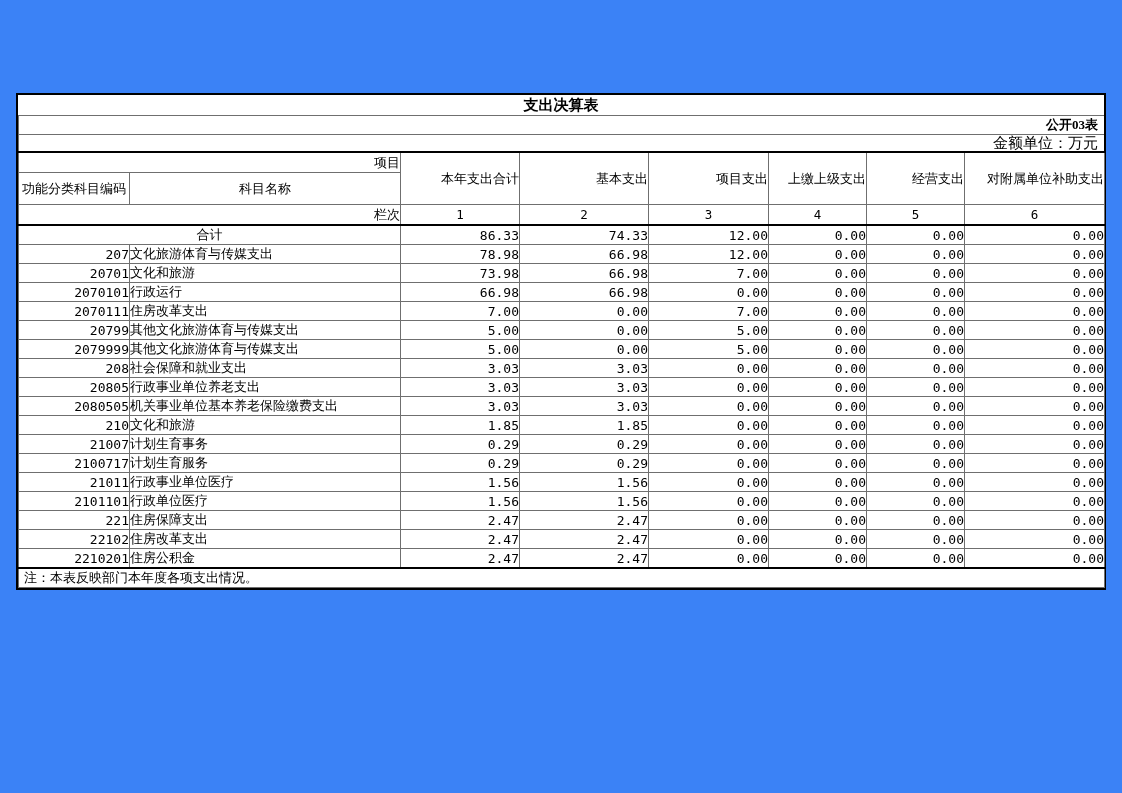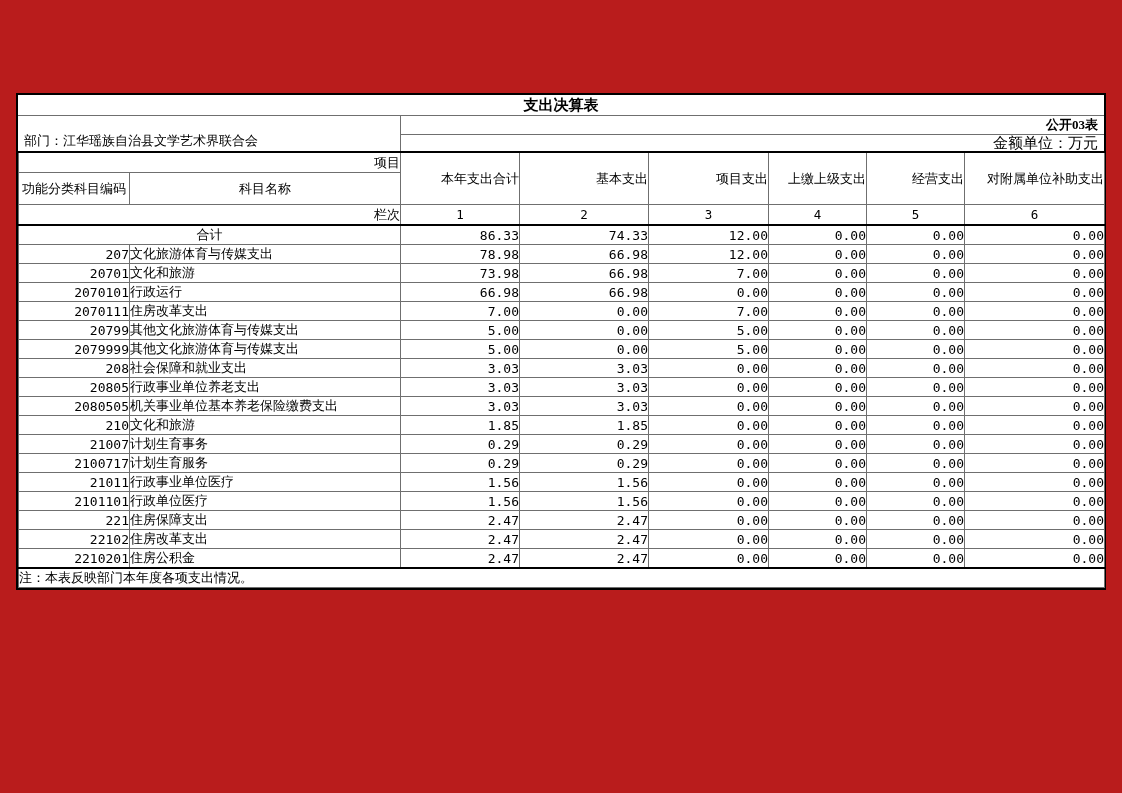--- a/index.html
+++ b/index.html
@@ -6,21 +6,21 @@
     margin: 0;
     padding: 0;
     background: #ffffff;
     color: #000;
     font-family: "Liberation Serif", "DejaVu Serif", serif;
   }
   .page {
     position: relative;
     width: 1122px;
     height: 793px;
-    background: #b91c1c;
+    background: #3b82f6;
     overflow: hidden;
   }
   .sheet {
     position: absolute;
     left: 16px;
     top: 93px;
     width: 1090px;
     border: 2px solid #000;
     box-sizing: border-box;
     background: #fff;
@@ -118,34 +118,34 @@
   }
   td.num {
     font-family: "DejaVu Sans Mono", "Liberation Mono", monospace;
     font-size: 12.5px;
     text-align: right;
     padding-right: 6px;
   }
   tr.note-row td {
     border-top: 2px solid #000;
     text-align: left;
+    padding-left: 5px;
     height: 17px;
     font-size: 13px;
   }
 </style>
 </head>
 <body>
 
 <div class="page">
   <div class="sheet">
 
     <div class="title-row">支出决算表</div>
 
     <div class="band">
-      <div class="band-left">部门：江华瑶族自治县文学艺术界联合会</div>
       <div class="band-right">
         <div class="open03">公开03表</div>
         <div class="unit">金额单位：万元</div>
       </div>
     </div>
 
     <table class="main">
       <colgroup>
         <col style="width:111px">
         <col style="width:271px">

